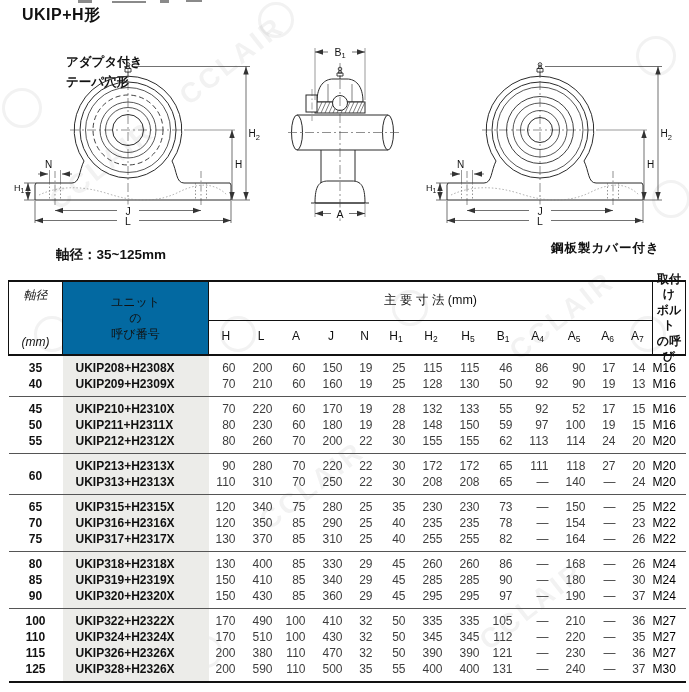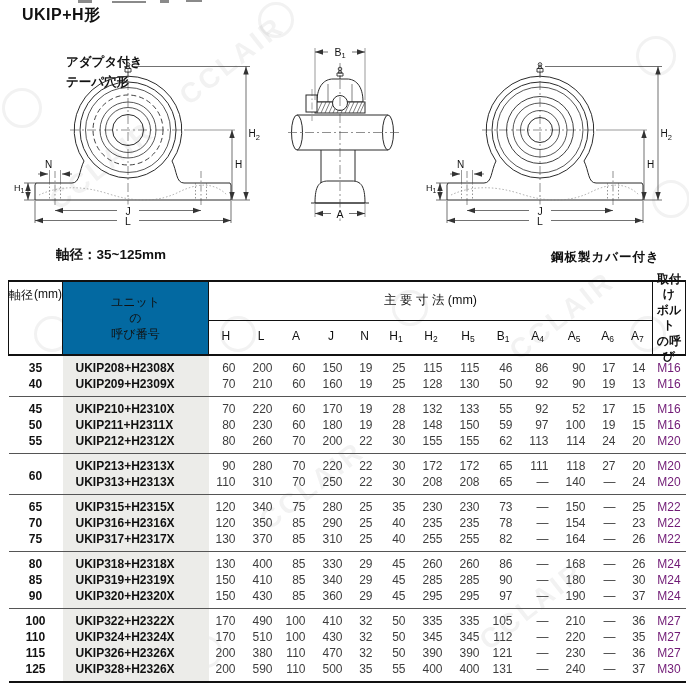--- a/index.html
+++ b/index.html
@@ -2,21 +2,21 @@
 <html><head>
 <meta charset="utf-8">
 <style>
   html,body{margin:0;padding:0;background:#fff;}
   .stage{position:relative;width:689px;height:692px;background:#fff;overflow:hidden;
          font-family:"Liberation Sans","DejaVu Sans",sans-serif;color:#111;}
 
   .title{position:absolute;left:22px;top:5px;font-size:16px;font-weight:bold;letter-spacing:.5px;}
   .subtitle{position:absolute;left:20px;top:52px;font-size:12.5px;font-weight:bold;line-height:20px;margin-left:46px;}
   .shaft-range{position:absolute;left:8px;top:246px;font-size:13.5px;font-weight:bold;margin-left:48px;}
-  .cover-note{position:absolute;left:551px;top:240px;font-size:12.5px;font-weight:bold;letter-spacing:1px;margin-top:9px;}
+  .cover-note{position:absolute;left:551px;top:240px;font-size:12.5px;font-weight:bold;letter-spacing:1px;}
 
   .artifact span{position:absolute;background:#8a8a8a;}
 
   
   .wm{position:absolute;font-size:28px;font-weight:bold;color:rgba(40,40,40,.06);
       transform:rotate(-38deg);letter-spacing:3px;pointer-events:none;}
   .ring{position:absolute;border:3px solid rgba(40,40,40,.06);border-radius:50%;pointer-events:none;}
 
   svg text{font-family:"Liberation Sans","DejaVu Sans",sans-serif;fill:#111;}
 
@@ -24,29 +24,29 @@
   table.spec{position:absolute;left:8px;top:280px;width:677px;border-collapse:collapse;
              table-layout:fixed;font-size:12px;}
   table.spec{border-top:2px solid #111;border-bottom:2px solid #111;}
   .spec thead{border-bottom:2px solid #111;}
   .spec th{font-weight:normal;padding:0;}
   .spec th.hdia{border-left:1.5px solid #111;border-right:1px solid #111;}
   .spec th.hunit{background:#0369a1;border-right:1px solid #111;}
   .spec th.hbolt{border-left:1px solid #111;border-right:1.5px solid #111;font-weight:bold;}
   .spec th.hdims{border-bottom:1px solid #111;padding:9px 0 10px;font-size:12.5px;}
   .spec tr.dimrow th{padding:7px 0 9px;font-size:12px;}
-  .hstack{display:flex;flex-direction:row;justify-content:space-between;height:62px;padding:5px 0;}
+  .hstack{display:flex;flex-direction:column;justify-content:space-between;height:62px;padding:5px 0;font-style:italic;}
   .hmid{display:flex;flex-direction:column;justify-content:center;gap:1px;height:72px;line-height:15px;}
   .sb{font-size:8.5px;vertical-align:-2px;}
 
   .spec td{padding:1px 0;line-height:14px;}
   .spec td.dia{font-weight:bold;text-align:center;color:#111;}
   .spec td.unit{font-weight:bold;background:#ecece9;padding-left:13px;color:#111;}
   .spec td.val{text-align:right;padding-right:7px;color:#3d3d3d;}
-  .spec td.bolt{text-align:center;color:#701a75;}
+  .spec td.bolt{text-align:left;color:#000000;}
   .spec tr.g-top td{border-top:1px solid #555;}
   .spec tr.g-first td{padding-top:5px;}
   .spec tr.g-last td{padding-bottom:5px;}
 </style>
 </head>
 <body>
 
 <div class="stage">
 
   <div class="artifact">

